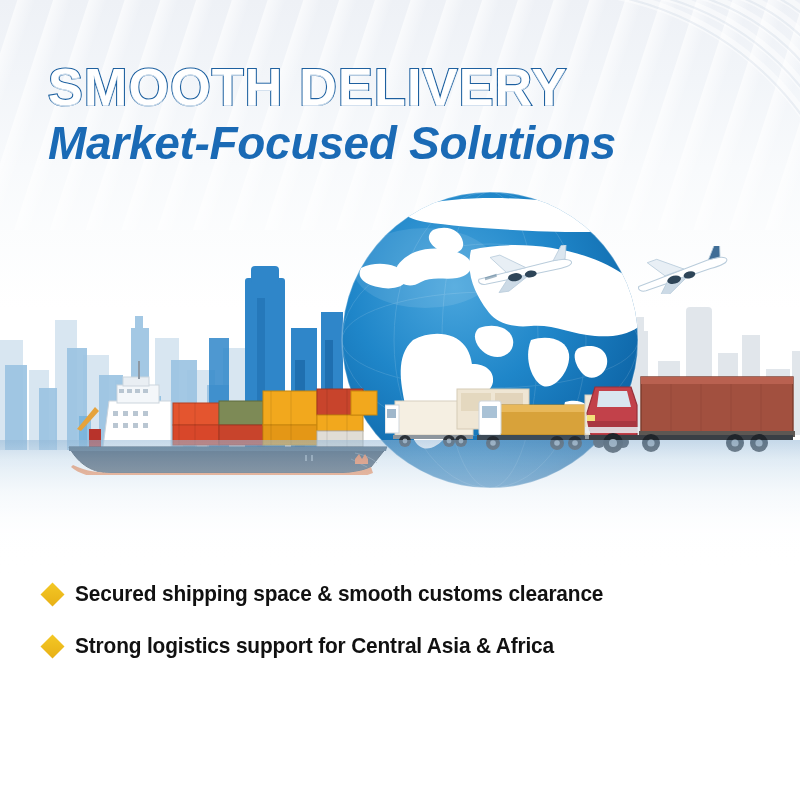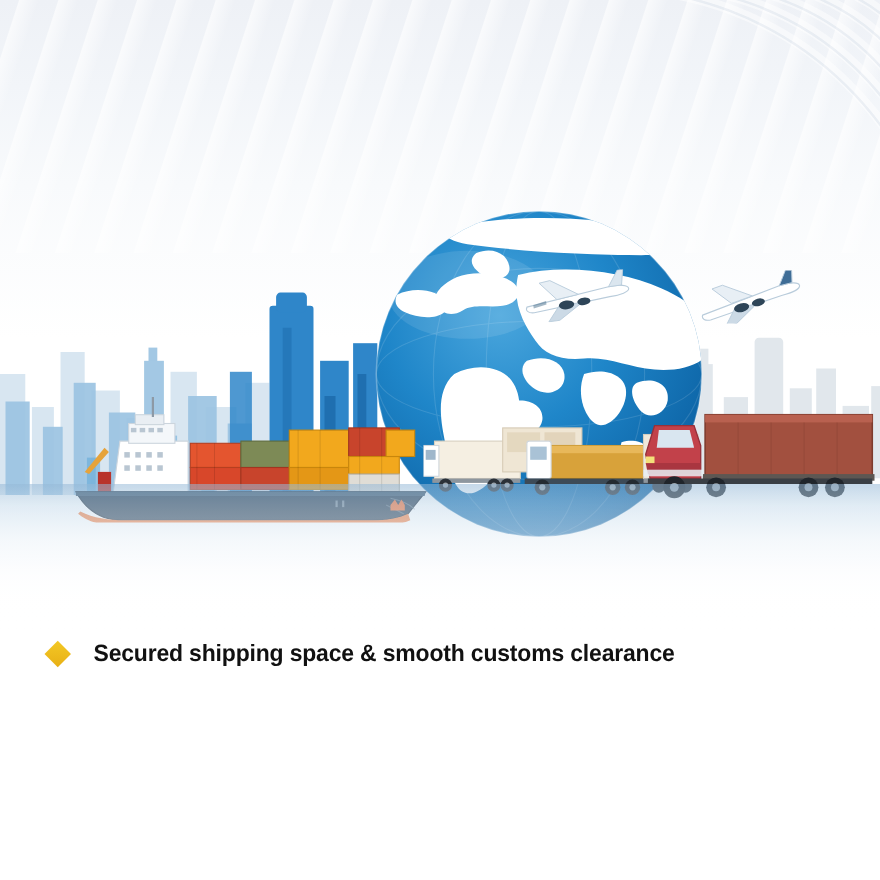--- a/index.html
+++ b/index.html
@@ -75,21 +75,21 @@
     overflow:hidden;
   }
   .reflect > *{ transform:scaleY(-1); opacity:.34; filter:blur(.6px) saturate(.65); }
   .refl-fade{
     position:absolute; left:0; top:292px; width:800px; height:135px;
     background:linear-gradient(180deg, rgba(255,255,255,0) 0%, rgba(255,255,255,.45) 45%, rgba(255,255,255,.95) 82%, #fff 100%);
   }
 
   
   .bullets{ position:absolute; left:44px; top:568px; width:720px; }
-  .bullet-row{ display:flex; align-items:center; height:52px;gap:10px; }
+  .bullet-row{ display:flex; align-items:center; height:52px; }
   .diamond{
     width:17px; height:17px; flex:none; margin-right:14px;
     transform:rotate(45deg);
     background:linear-gradient(135deg,#f3c825 0%, #e8b016 100%);
   }
   .bullet-text{
     font-size:21.5px; font-weight:bold; color:#111111;
     letter-spacing:-.15px; white-space:nowrap;
     transform:scaleX(.97); transform-origin:left center;
   }
@@ -112,20 +112,24 @@
     </g>
     <g fill="none" stroke="#dde4ec" stroke-width="2.2" opacity=".85">
       <path d="M520 425 A305 305 0 0 0 210 120"></path>
       <path d="M520 385 A267 267 0 0 0 243 118"></path>
       <path d="M520 345 A229 229 0 0 0 277 116"></path>
       <path d="M520 305 A191 191 0 0 0 311 114"></path>
       <path d="M520 265 A153 153 0 0 0 345 112"></path>
     </g>
   </svg>
 
+  <div class="headline">
+    <div class="title-outline">SMOOTH DELIVERY</div>
+    <div class="subtitle">Market-Focused Solutions</div>
+  </div>
 
   <div class="scene">
 
     <svg class="city-left" viewBox="0 0 360 230">
       <g fill="#cfe0ee" opacity=".8">
         <rect x="2" y="120" width="26" height="110"></rect>
           <rect x="34" y="150" width="20" height="80"></rect>
         <rect x="60" y="100" width="22" height="130"></rect>
           <rect x="88" y="135" width="26" height="95"></rect>
         <rect x="120" y="160" width="30" height="70"></rect>
@@ -414,15 +418,19 @@
     <div class="refl-fade"></div>
   </div>
 
   <div class="bg-bottom-white"></div>
 
   <div class="bullets">
     <div class="bullet-row">
       <span class="diamond"></span>
       <span class="bullet-text">Secured shipping space &amp; smooth customs clearance</span>
     </div>
+    <div class="bullet-row">
+      <span class="diamond"></span>
+      <span class="bullet-text">Strong logistics support for Central Asia &amp; Africa</span>
+    </div>
   </div>
 
 </div>
 
 </body></html>

